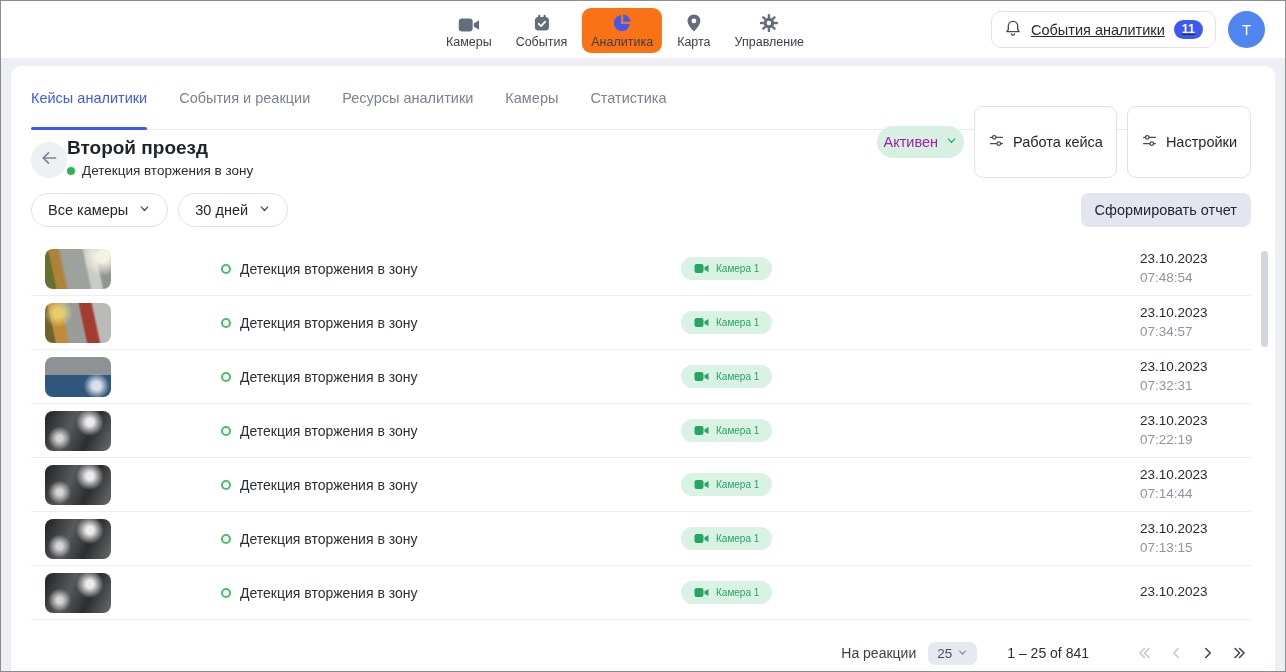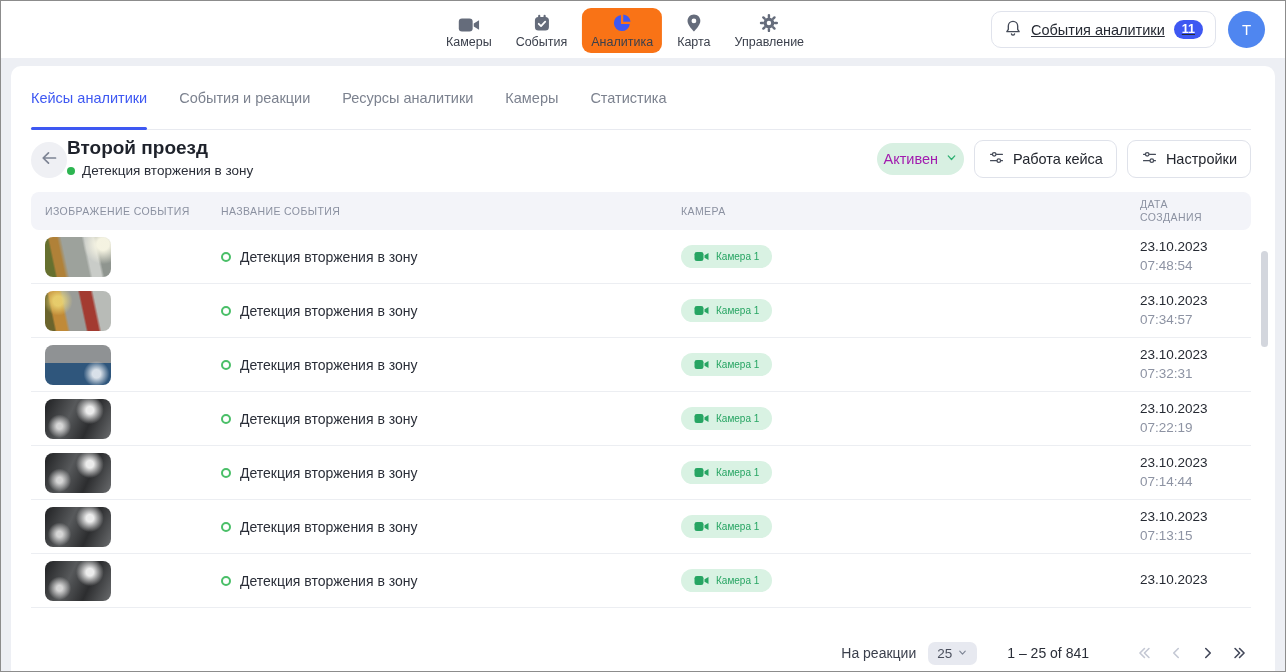--- a/index.html
+++ b/index.html
@@ -28,21 +28,21 @@
   .tab.active { color:#3e58f2; }
   .tab.active::after { content:''; position:absolute; left:0; right:0; bottom:-1px; height:3px; border-radius:3px; background:#3e58f2; }
 
   .case-header { display:flex; align-items:flex-end; margin-top:4px; height:44px; }
   .back-btn { width:36px; height:36px; border-radius:50%; background:#eff0f4; display:flex; align-items:center; justify-content:center; cursor:pointer; flex:0 0 auto; }
   .case-title { font-size:19px; font-weight:bold; color:#1e222b; }
   .case-sub { margin-top:4px; font-size:13.5px; color:#2a2e38; display:flex; align-items:center; gap:7px; }
   .dot { width:8px; height:8px; border-radius:50%; background:#2db551; }
   .hdr-right { margin-left:auto; display:flex; align-items:center; gap:10px; }
   .status-pill { background:#d8f0e2; color:#a21caf; font-size:14.5px; padding:8px 6px; border-radius:18px; display:flex; align-items:center; gap:7px; cursor:pointer; }
-  .ghost-btn { border:1px solid #dfe2ea; border-radius:9px; padding:8px 13px; font-size:14.5px; color:#23262e; background:#fff; display:flex; align-items:center; gap:8px; cursor:pointer; }
+  .ghost-btn { border:1px solid #dfe2ea; border-radius:9px; padding:25px 13px; font-size:14.5px; color:#23262e; background:#fff; display:flex; align-items:center; gap:8px; cursor:pointer; }
 
   .filters-row { margin-top:14px; display:flex; align-items:center; gap:10px; height:36px; }
   .filter-pill { border:1px solid #dfe2ea; border-radius:18px; padding:8px 16px; font-size:14.5px; color:#23262e; background:#fff; display:flex; align-items:center; gap:10px; cursor:pointer; }
   .report-btn { margin-left:auto; background:#e3e6f0; border-radius:8px; padding:9px 14px; font-size:14.5px; color:#23262e; border:none; cursor:pointer; }
 
   
   .table { margin-top:14px; }
   .thead { display:grid; grid-template-columns:176px 460px 459px 1fr; background:#f3f4f9; border-radius:8px; padding-left:14px; height:38px; align-items:center; }
   .th { font-size:10.5px; color:#8b91a1; letter-spacing:.4px; line-height:13px; }
   .th-date span { display:inline-block; width:82px; }
@@ -223,28 +223,41 @@
                     <line x1="3" y1="13.7" x2="17" y2="13.7"></line>
                     <circle cx="12.7" cy="13.7" r="2.1"></circle>
                   </g>
                 </svg>
             </span>
             <span>Настройки</span>
           </button>
         </div>
       </div>
 
+      <div class="filters-row">
+        <div class="filter-pill">
+          <span>Все камеры</span>
+          <span>
+            <svg width="13" height="13" viewBox="0 0 20 20">
+                <path d="M5 7.5 l5 5.5 5-5.5" fill="none" stroke="#454b58" stroke-width="2" stroke-linecap="round" stroke-linejoin="round"></path>
+              </svg>
+          </span>
+        </div>
+        <div class="filter-pill">
+          <span>30 дней</span>
+          <span>
+            <svg width="13" height="13" viewBox="0 0 20 20">
+                <path d="M5 7.5 l5 5.5 5-5.5" fill="none" stroke="#454b58" stroke-width="2" stroke-linecap="round" stroke-linejoin="round"></path>
+              </svg>
+          </span>
+        </div>
+        <button class="report-btn">Сформировать отчет</button>
+      </div>
 
       <div class="table">
-        <div class="thead">
-          <div class="th">ИЗОБРАЖЕНИЕ СОБЫТИЯ</div>
-          <div class="th">НАЗВАНИЕ СОБЫТИЯ</div>
-          <div class="th">КАМЕРА</div>
-          <div class="th th-date"><span>ДАТА СОЗДАНИЯ</span></div>
-        </div>
 
         <div class="tr">
           <div>
               <div class="thumb" data-variant="autumn"></div>
             </div>
           <div class="event-cell">
               <span class="ring"></span>
               <span>Детекция вторжения в зону</span>
             </div>
           <div><span class="cam-badge">

